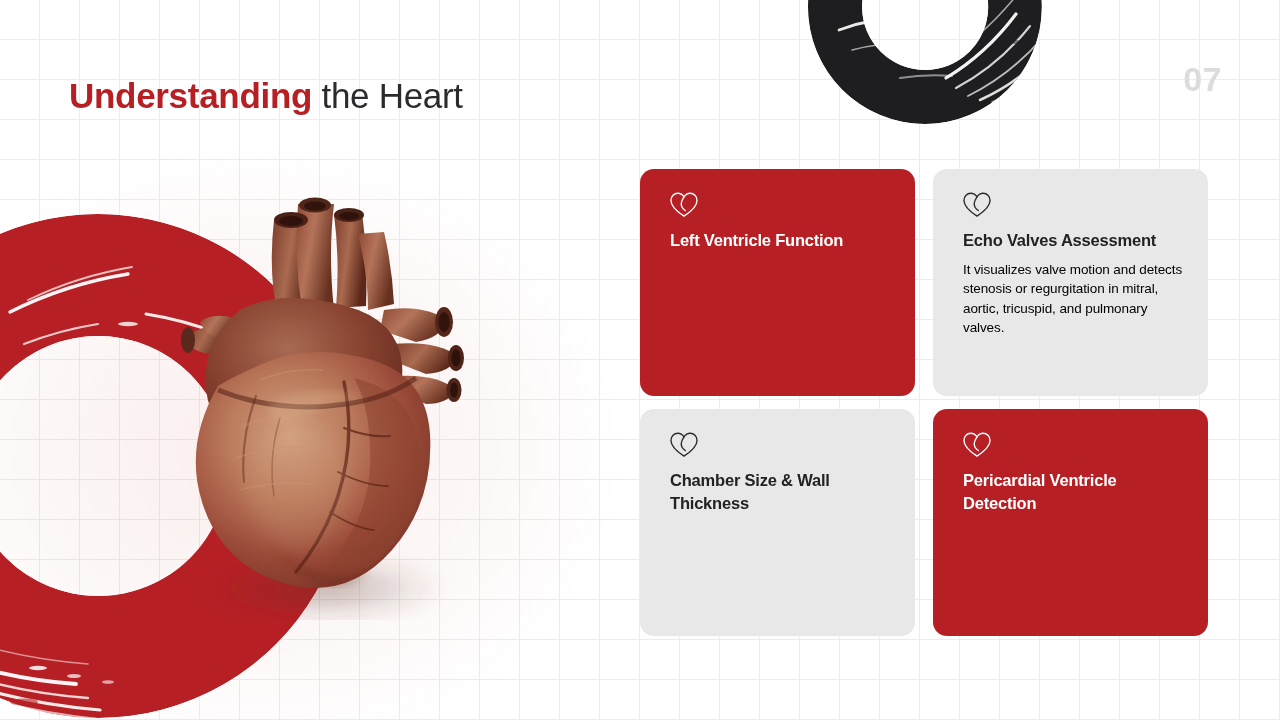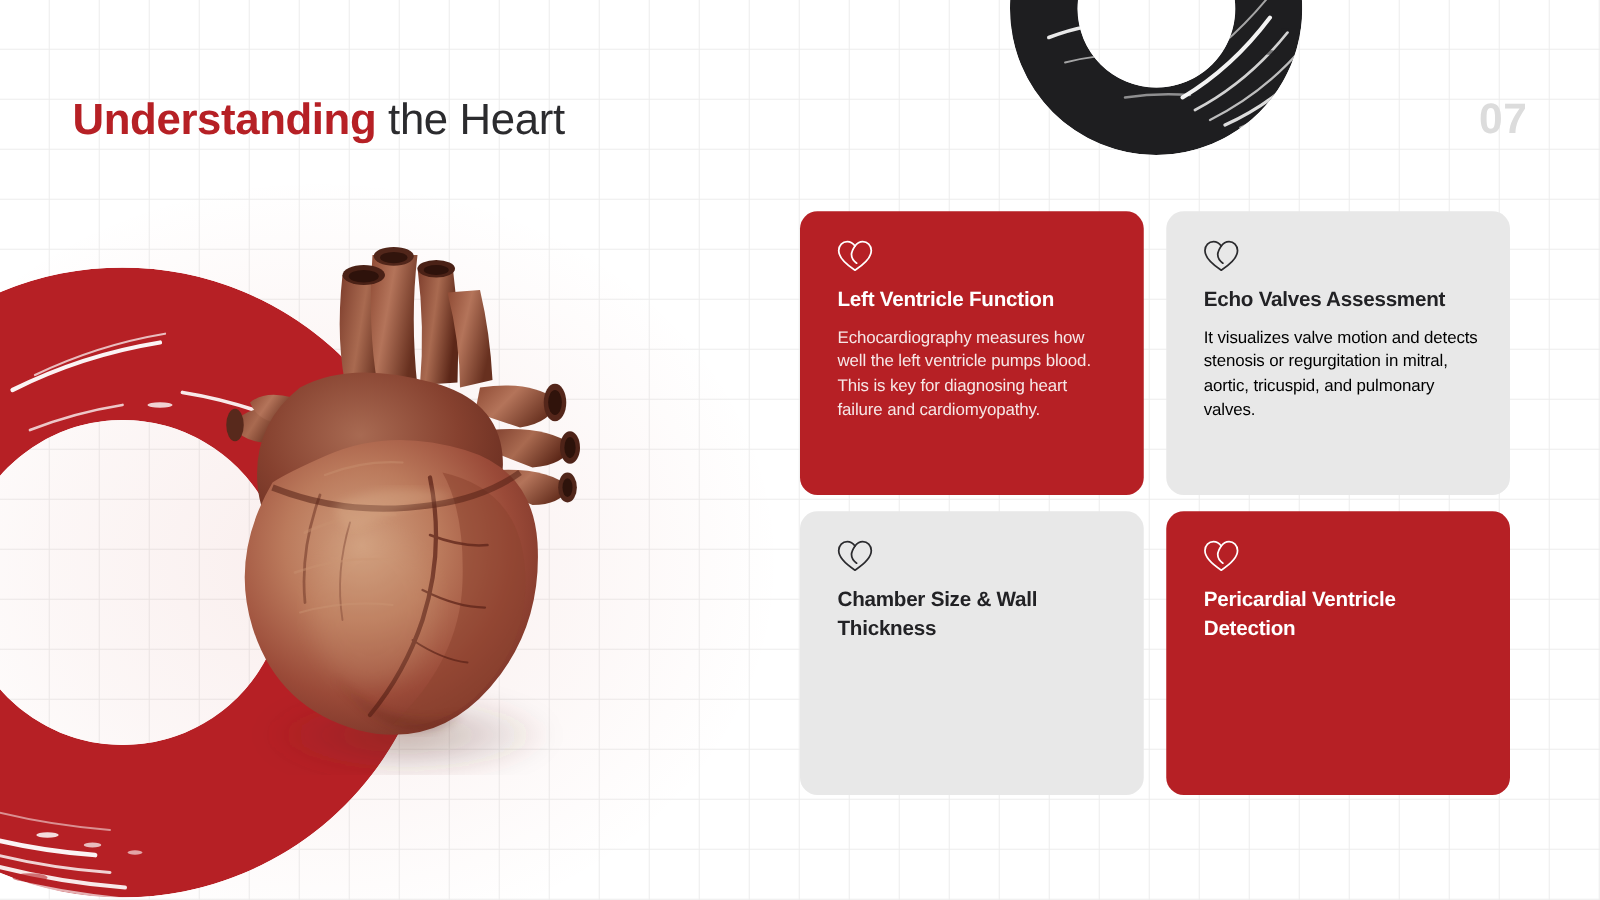--- a/index.html
+++ b/index.html
@@ -35,39 +35,39 @@
     top: 130px;
     width: 700px;
     height: 640px;
     background: radial-gradient(ellipse at 45% 50%, rgba(201,90,80,0.10) 0%, rgba(201,90,80,0.05) 38%, rgba(255,255,255,0) 68%);
     pointer-events: none;
   }
 
   
   .title {
     position: absolute;
-    left: 58px;
+    left: 69px;
     top: 78px;
     font-size: 35px;
     letter-spacing: -0.3px;
     line-height: 1;
     white-space: nowrap;
   }
   .title .t-strong {
     font-weight: bold;
     color: #B62025;
   }
   .title .t-light {
     font-weight: normal;
     color: #2b2b2e;
   }
   .page-num {
     position: absolute;
     right: 58px;
-    top: 78px;
+    top: 62px;
     font-size: 34px;
     font-weight: bold;
     color: #dcdcdc;
     letter-spacing: 0.5px;
     line-height: 1;
   }
 
   
   .brush-black {
     position: absolute;
@@ -368,21 +368,20 @@
   </svg>
 
   <div class="cards">
 
     <div class="card red">
       <svg class="card-icon" viewBox="0 0 32 29">
         <path d="M16 27 C6 20.5 2 15.5 2 10.2 C2 5.6 5.4 2.4 9.3 2.4 C12 2.4 14.4 3.9 16 6.3 C17.6 3.9 20 2.4 22.7 2.4 C26.6 2.4 30 5.6 30 10.2 C30 15.5 26 20.5 16 27 Z" fill="none" stroke="#ffffff" stroke-width="1.5" stroke-linejoin="round"></path>
         <path d="M16 6.3 C14.4 8.7 13 11 13 13.6 C13 16.6 14.6 19 17.4 21" fill="none" stroke="#ffffff" stroke-width="1.5" stroke-linecap="round"></path>
       </svg>
       <h3 class="card-title">Left Ventricle Function</h3>
-      <p class="card-body">Echocardiography measures how well the left ventricle pumps blood. This is key for diagnosing heart failure and cardiomyopathy.</p>
     </div>
 
     <div class="card gray">
       <svg class="card-icon" viewBox="0 0 32 29">
         <path d="M16 27 C6 20.5 2 15.5 2 10.2 C2 5.6 5.4 2.4 9.3 2.4 C12 2.4 14.4 3.9 16 6.3 C17.6 3.9 20 2.4 22.7 2.4 C26.6 2.4 30 5.6 30 10.2 C30 15.5 26 20.5 16 27 Z" fill="none" stroke="#2b2b2e" stroke-width="1.5" stroke-linejoin="round"></path>
         <path d="M16 6.3 C14.4 8.7 13 11 13 13.6 C13 16.6 14.6 19 17.4 21" fill="none" stroke="#2b2b2e" stroke-width="1.5" stroke-linecap="round"></path>
       </svg>
       <h3 class="card-title">Echo Valves Assessment</h3>
       <p class="card-body">It visualizes valve motion and detects stenosis or regurgitation in mitral, aortic, tricuspid, and pulmonary valves.</p>
     </div>

